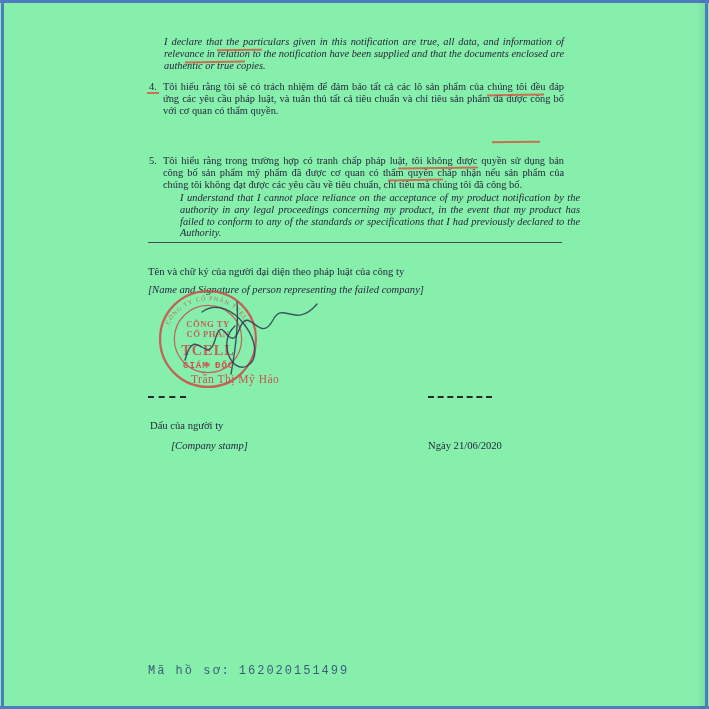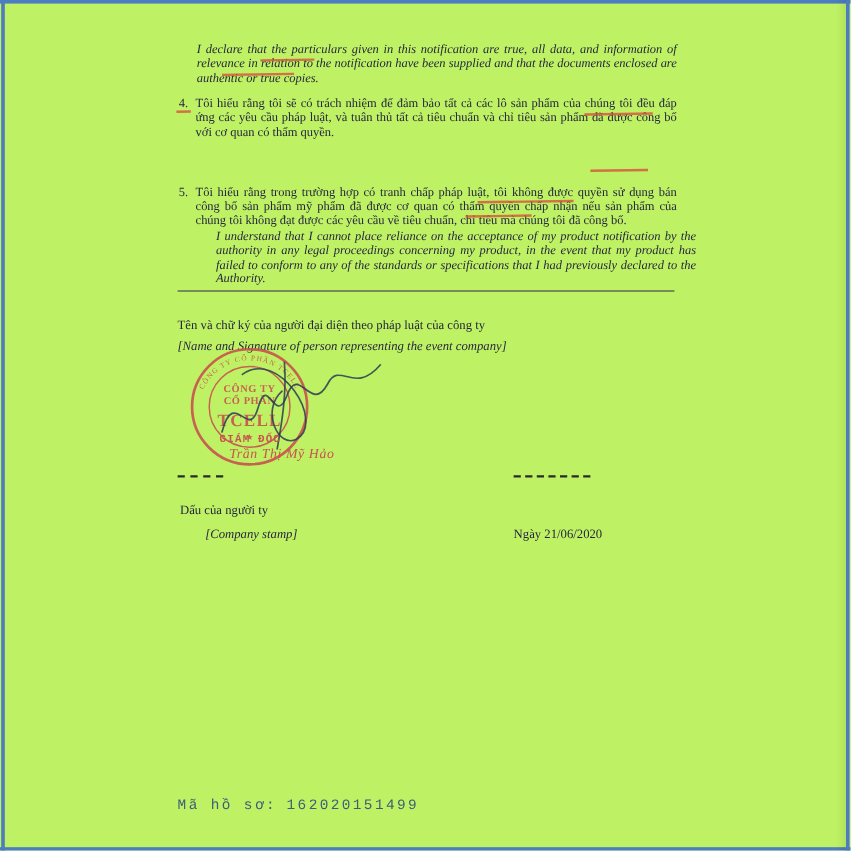--- a/index.html
+++ b/index.html
@@ -1,19 +1,19 @@
 <!DOCTYPE html>
 <html><head>
 <meta charset="utf-8">
 <style>
   * { margin:0; padding:0; box-sizing:border-box; }
   html,body { background:#ffffff; }
   .canvas {
     position:relative; width:709px; height:709px;
-    background:#bef264; overflow:hidden;
+    background:#86efac; overflow:hidden;
     font-family:"Liberation Serif", serif;
     color:#26263c;
   }
   
   .edge { position:absolute; background:#4d7cc0; }
   .edge.top    { left:0; top:0; width:709px; height:3px; }
   .edge.bottom { left:0; bottom:0; width:709px; height:3px; }
   .edge.left   { left:1px; top:0; width:3px; height:709px; }
   .edge.right  { right:1px; top:0; width:3px; height:709px; }
   .scan-shadow { position:absolute; right:4px; top:0; width:8px; height:709px;
@@ -32,21 +32,21 @@
   
   .stamp { position:absolute; left:157px; top:288px; width:102px; height:102px; opacity:.9; }
   .stamp text { font-family:"Liberation Serif", serif; fill:#c9534f; }
 
   .signature-svg { position:absolute; left:176px; top:282px; width:152px; height:100px; }
   .signature-svg path { stroke:#2e3b55; stroke-width:1.4; fill:none; opacity:.85; stroke-linecap:round; }
 
   .director { position:absolute; left:183px; top:361px; color:#c9534f; font-size:9px;
               font-weight:bold; letter-spacing:1px;font-family:Liberation Mono, monospace; }
   .signer   { position:absolute; left:191px; top:373px; color:#c9534f; font-size:11.5px;
-              font-style:italic; letter-spacing:.5px; }
+              letter-spacing:.5px; }
 
   .sig-dash { position:absolute; top:396px; height:0; border-top:2px dashed #2a2a2a; }
   .sig-dash.l { left:148px; width:38px; }
   .sig-dash.r { left:428px; width:64px; }
 
   
   .mark { position:absolute; height:0; border-bottom:2px solid #d94f3d; opacity:.8;
           transform:rotate(-0.8deg); }
 
   .footer-code { position:absolute; left:148px; top:664px;
@@ -82,21 +82,21 @@
   <div class="mark" style="left:185px; top:61px;  width:60px;"></div>
   <div class="mark" style="left:147px; top:92px;  width:12px;"></div>
   <div class="mark" style="left:487px; top:94px;  width:57px;"></div>
   <div class="mark" style="left:492px; top:141px; width:48px;"></div>
   <div class="mark" style="left:398px; top:167px; width:80px;"></div>
   <div class="mark" style="left:388px; top:179px; width:55px;"></div>
 
   <div class="divider"></div>
 
   <div class="label" style="left:148px; top:250px;">Tên và chữ ký của người đại diện theo pháp luật của công ty</div>
-  <div class="label en" style="left:148px; top:268px;">[Name and Signature of person representing the event company]</div>
+  <div class="label en" style="left:148px; top:268px;">[Name and Signature of person representing the failed company]</div>
 
   <svg class="stamp" viewBox="0 0 100 100">
     <circle cx="50" cy="50" r="47" fill="none" stroke="#c9534f" stroke-width="2.2"></circle>
     <circle cx="50" cy="50" r="33" fill="none" stroke="#c9534f" stroke-width="1.2"></circle>
     <defs>
       <path id="arcTop" d="M 8,54 A 42,42 0 0 1 92,54"></path>
       <path id="arcBottom" d="M 20,62 A 37,37 0 0 0 80,62"></path>
     </defs>
     <text font-size="6" letter-spacing="1" text-anchor="middle">
       <textPath href="#arcTop" startOffset="50%">CÔNG TY CỔ PHẦN TCELL</textPath>

